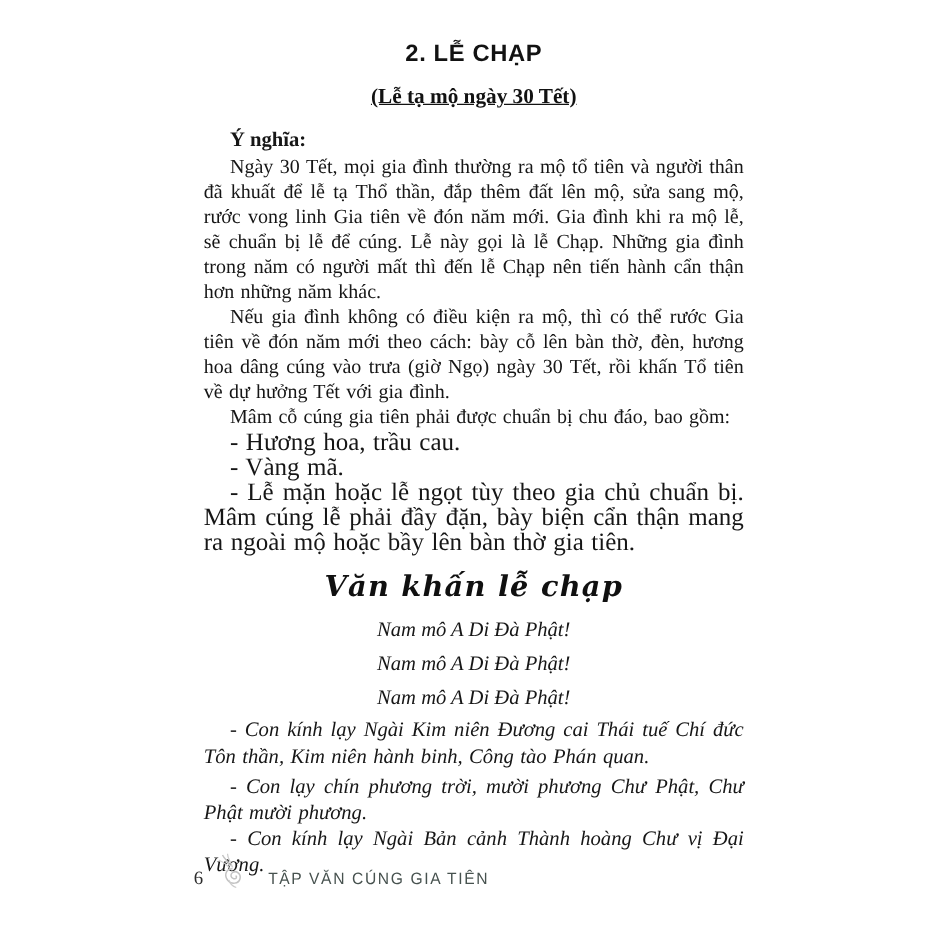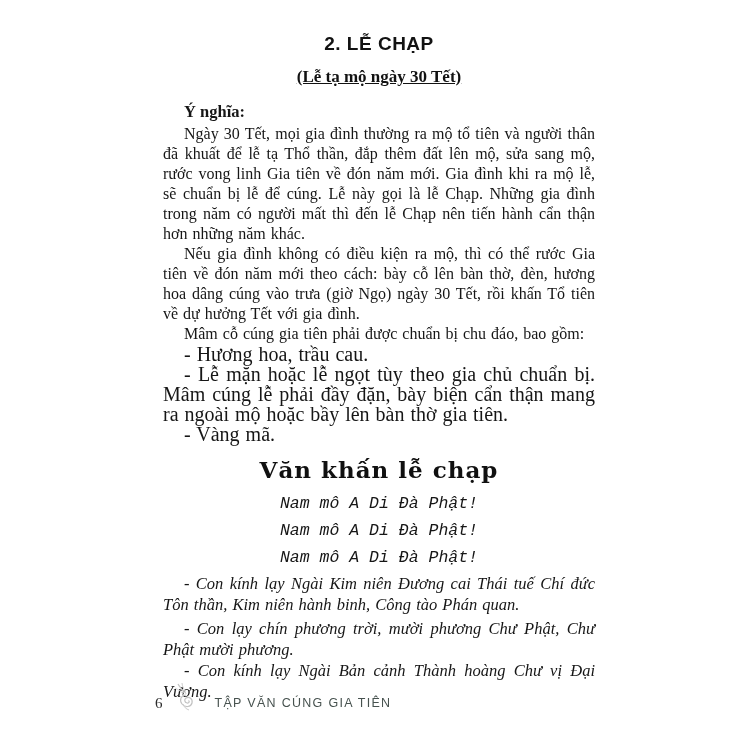--- a/index.html
+++ b/index.html
@@ -63,35 +63,35 @@
   p.list-item {
     font-size: 20px;
     line-height: 20px;
     text-align: justify;
     text-indent: 21px;
     margin: 0;
     word-spacing: 1px;
   }
   .prayer-title {
     font-family: "DejaVu Serif", serif;
+    font-style: italic;
     font-weight: 700;
     font-size: 23px;
     line-height: 26px;
     text-align: center;
     letter-spacing: 1px;
     margin: 13px 0 9px 0;
     color: #101010;
   }
   p.invocation {
     font-style: italic;
     font-size: 16.5px;
     line-height: 23px;
     text-align: center;
     margin: 4px;
-    font-family: Liberation Mono, monospace;
   }
   p.prayer-par {
     font-style: italic;
     font-size: 16.5px;
     line-height: 21px;
     text-align: justify;
     text-indent: 21px;
     margin: 0;
     word-spacing: 1px;
   }
@@ -132,22 +132,22 @@
 
     <h1 class="chapter-title">2. LỄ CHẠP</h1>
     <div class="chapter-subtitle">(Lễ tạ mộ ngày 30 Tết)</div>
 
     <div class="section-heading">Ý nghĩa:</div>
     <p class="body-par">Ngày 30 Tết, mọi gia đình thường ra mộ tổ tiên và người thân đã khuất để lễ tạ Thổ thần, đắp thêm đất lên mộ, sửa sang mộ, rước vong linh Gia tiên về đón năm mới. Gia đình khi ra mộ lễ, sẽ chuẩn bị lễ để cúng. Lễ này gọi là lễ Chạp. Những gia đình trong năm có người mất thì đến lễ Chạp nên tiến hành cẩn thận hơn những năm khác.</p>
     <p class="body-par">Nếu gia đình không có điều kiện ra mộ, thì có thể rước Gia tiên về đón năm mới theo cách: bày cỗ lên bàn thờ, đèn, hương hoa dâng cúng vào trưa (giờ Ngọ) ngày 30 Tết, rồi khấn Tổ tiên về dự hưởng Tết với gia đình.</p>
 
     <p class="body-par">Mâm cỗ cúng gia tiên phải được chuẩn bị chu đáo, bao gồm:</p>
     <p class="list-item">- Hương hoa, trầu cau.</p>
+    <p class="list-item">- Vàng mã.</p>
     <p class="list-item">- Lễ mặn hoặc lễ ngọt tùy theo gia chủ chuẩn bị. Mâm cúng lễ phải đầy đặn, bày biện cẩn thận mang ra ngoài mộ hoặc bầy lên bàn thờ gia tiên.</p>
-    <p class="list-item">- Vàng mã.</p>
 
     <div class="prayer-title">Văn khấn lễ chạp</div>
     <p class="invocation">Nam mô A Di Đà Phật!</p>
     <p class="invocation">Nam mô A Di Đà Phật!</p>
     <p class="invocation">Nam mô A Di Đà Phật!</p>
 
     <p class="prayer-par">- Con kính lạy Ngài Kim niên Đương cai Thái tuế Chí đức Tôn thần, Kim niên hành binh, Công tào Phán quan.</p>
     <p class="prayer-par first">- Con lạy chín phương trời, mười phương Chư Phật, Chư Phật mười phương.</p>
     <p class="prayer-par">- Con kính lạy Ngài Bản cảnh Thành hoàng Chư vị Đại Vương.</p>
 

